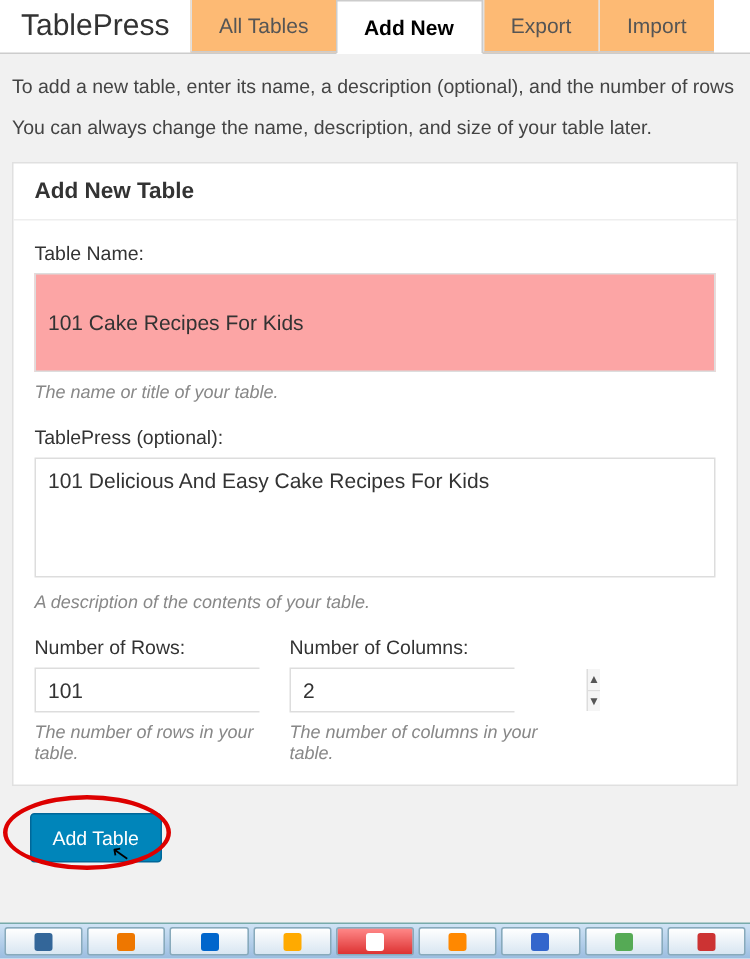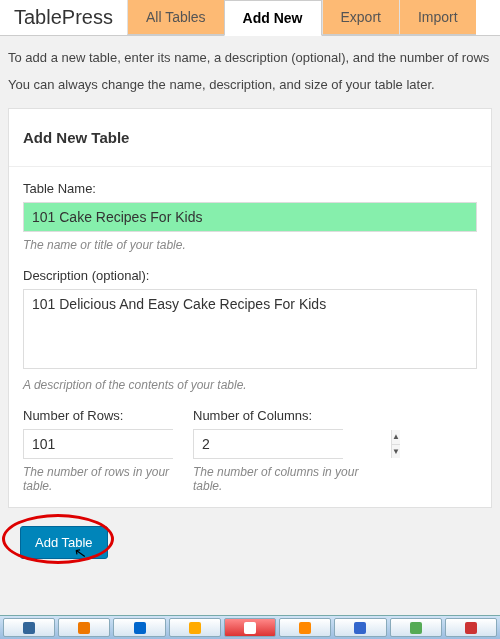--- a/index.html
+++ b/index.html
@@ -61,45 +61,45 @@
       font-size: 13px;
       white-space: nowrap;
       overflow: hidden;
     }
     .panel {
       margin: 0 8px 10px 8px;
       background: #fff;
       border: 1px solid #e0e0e0;
     }
     .panel-header {
-      padding: 20px 14px;
+      padding: 10px 14px;
       border-bottom: 1px solid #eee;
       font-size: 15px;
       font-weight: 600;
       color: #333;
     }
     .panel-body {
       padding: 14px;
     }
     .field {
       margin-bottom: 16px;
     }
     .field-label {
       display: block;
       font-size: 13px;
       margin-bottom: 6px;
       color: #333;
     }
     .text-input {
       width: 100%;
       border: 1px solid #ddd;
-      padding: 6px 8px;
+      padding: 24px 8px;
       font-size: 14px;
       color: #333;
-      background: #86efac;
+      background: #fca5a5;
       font-family: inherit;
     }
     .textarea {
       width: 100%;
       height: 80px;
       border: 1px solid #ddd;
       padding: 6px 8px;
       font-size: 14px;
       color: #333;
       resize: none;
@@ -235,21 +235,21 @@
   <div class="panel-header">Add New Table</div>
   <div class="panel-body">
 
     <div class="field">
       <label class="field-label">Table Name:</label>
       <input class="text-input" type="text" value="101 Cake Recipes For Kids" style="">
       <div class="hint">The name or title of your table.</div>
     </div>
 
     <div class="field">
-      <label class="field-label">Description (optional):</label>
+      <label class="field-label">TablePress (optional):</label>
       <textarea class="textarea" style="">101 Delicious And Easy Cake Recipes For Kids</textarea>
       <div class="hint">A description of the contents of your table.</div>
     </div>
 
     <div class="row">
       <div class="col">
         <label class="field-label">Number of Rows:</label>
         <div class="number-input-wrap">
           <input class="number-input" type="text" value="101" style="">
           <div class="spinner">

